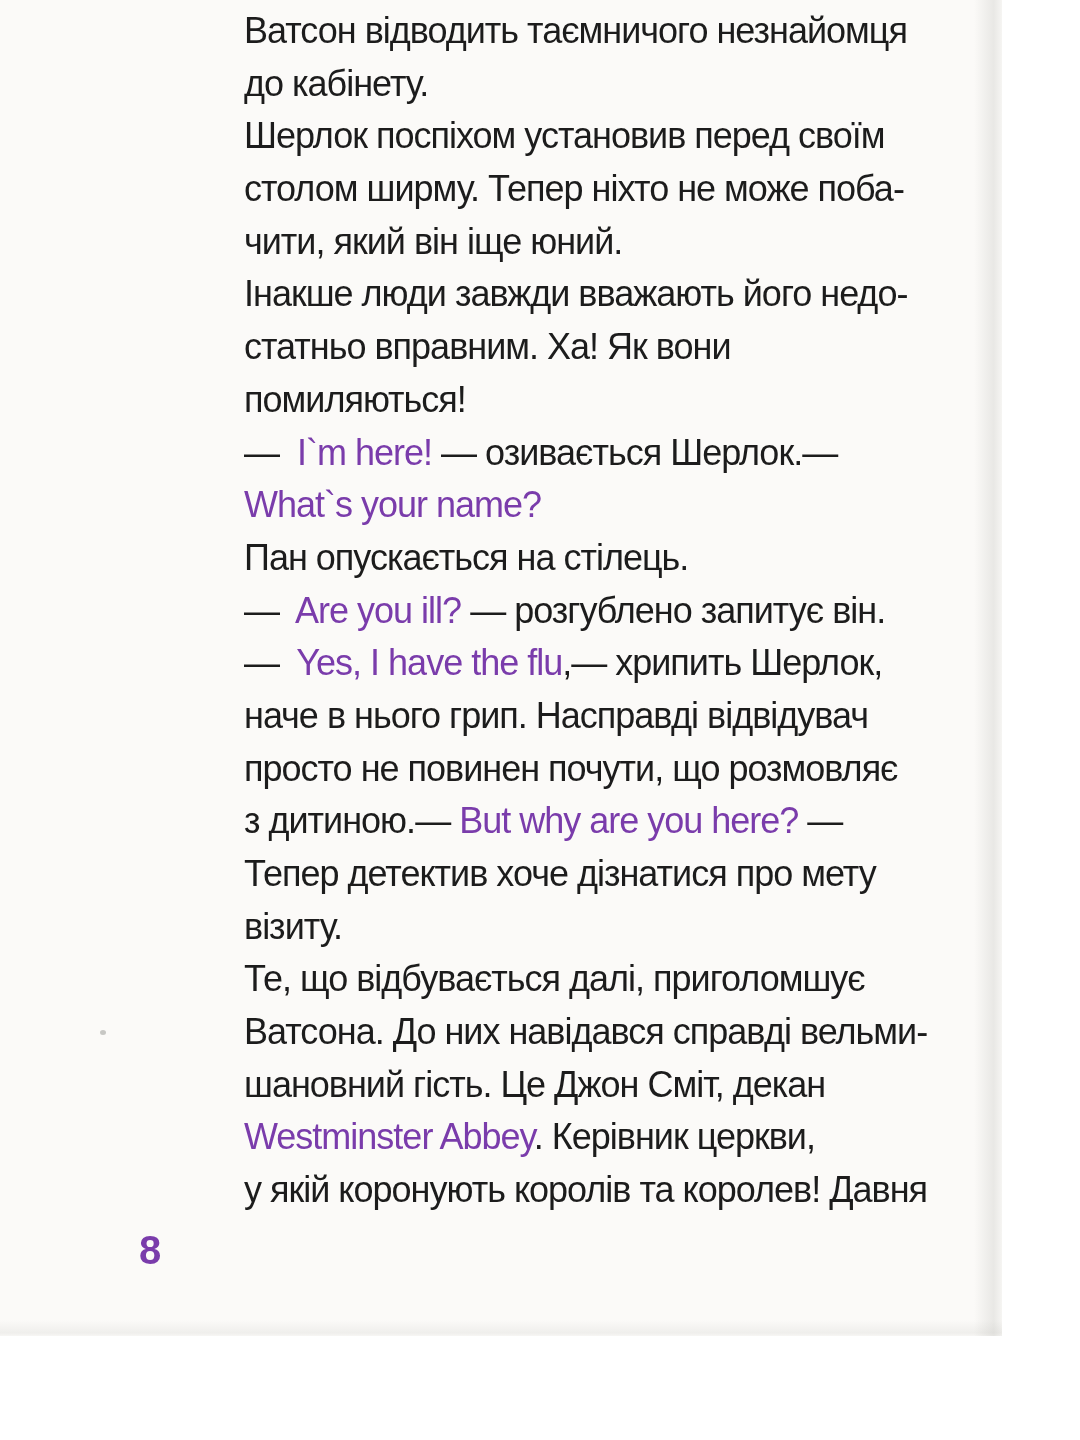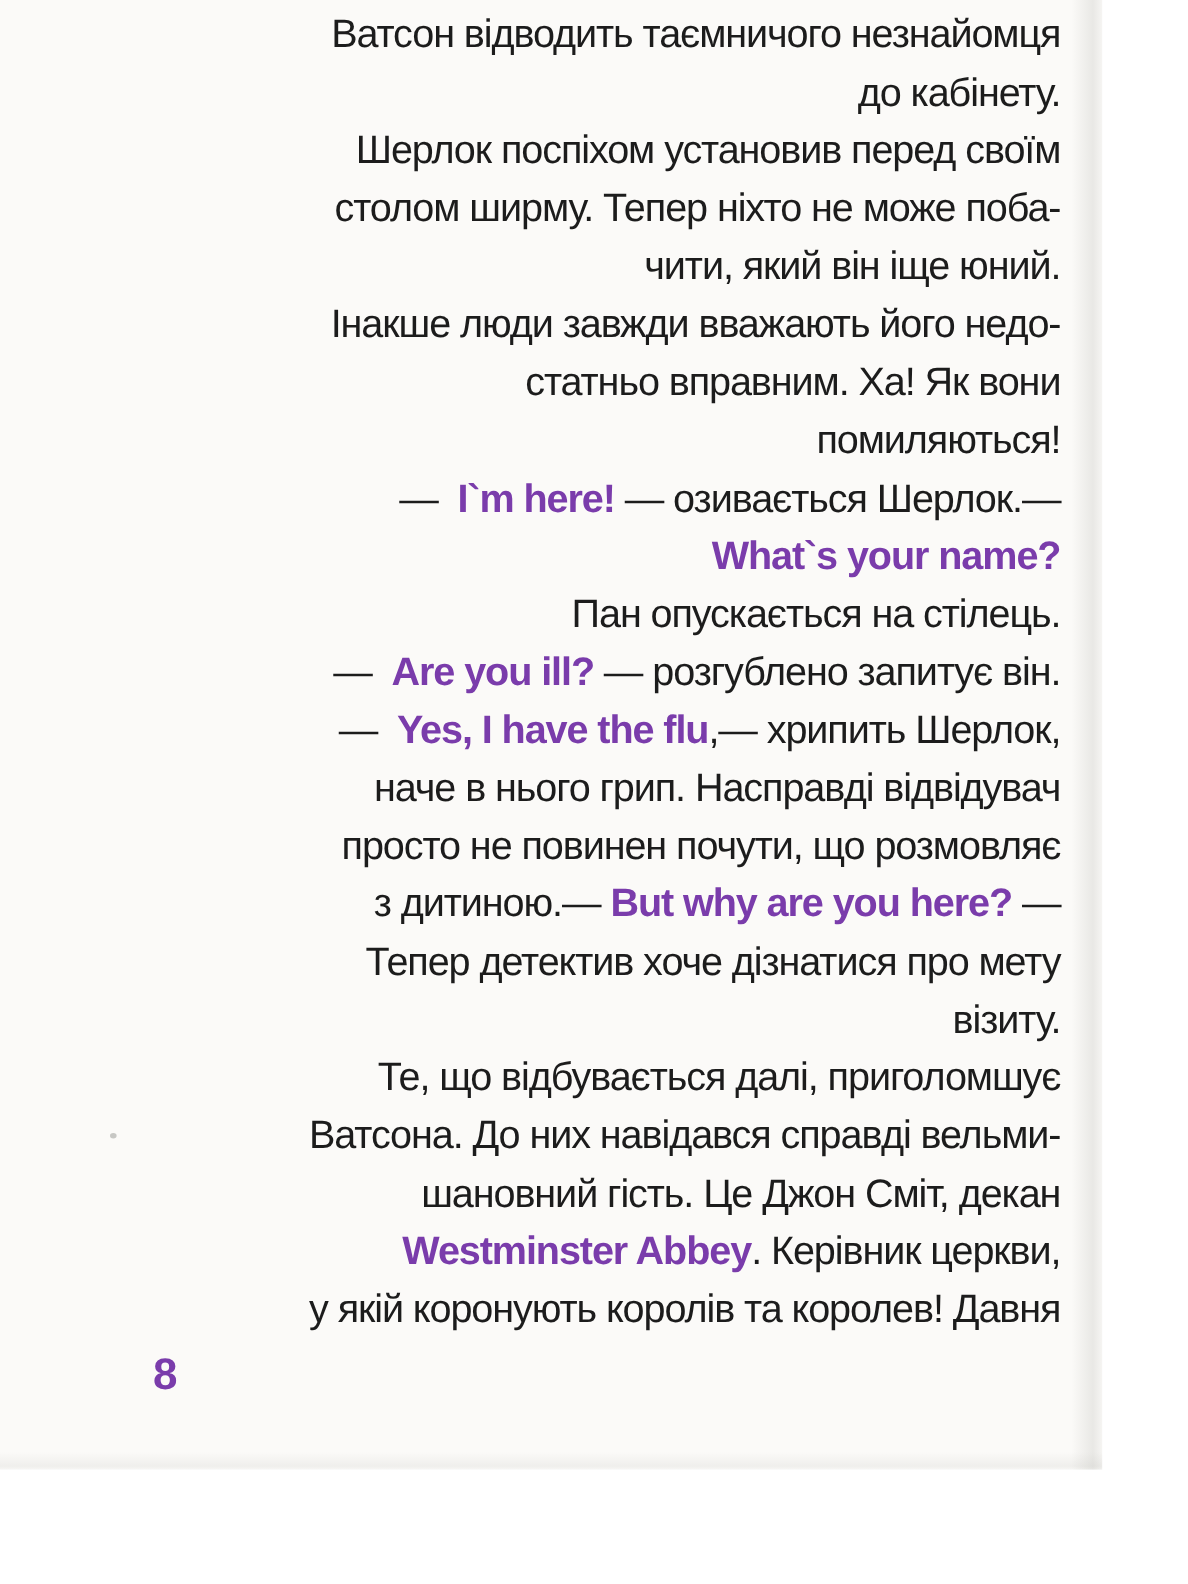--- a/index.html
+++ b/index.html
@@ -56,25 +56,24 @@
     top: 5px;
     width: 720px;
     font-size: 36px;
     line-height: 52.7px;
     letter-spacing: -1px;
     color: #1c1c1c;
     white-space: pre;
   }
   .line {
     height: 52.7px;
-    text-align: right;
   }
   .accent {
     color: var(--accent, #7a3cab);
-    font-weight: 700;
+    font-weight: 400;
   }
   .page-number {
     position: absolute;
     left: 139px;
     top: 1228px;
     font-size: 40px;
     font-weight: 700;
     color: var(--accent, #7a3cab);
     letter-spacing: 0;
   }

